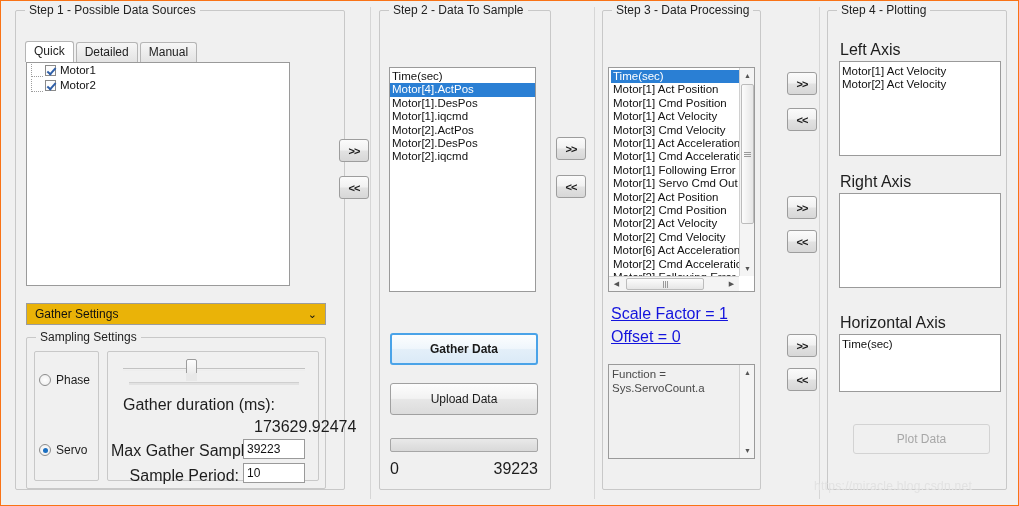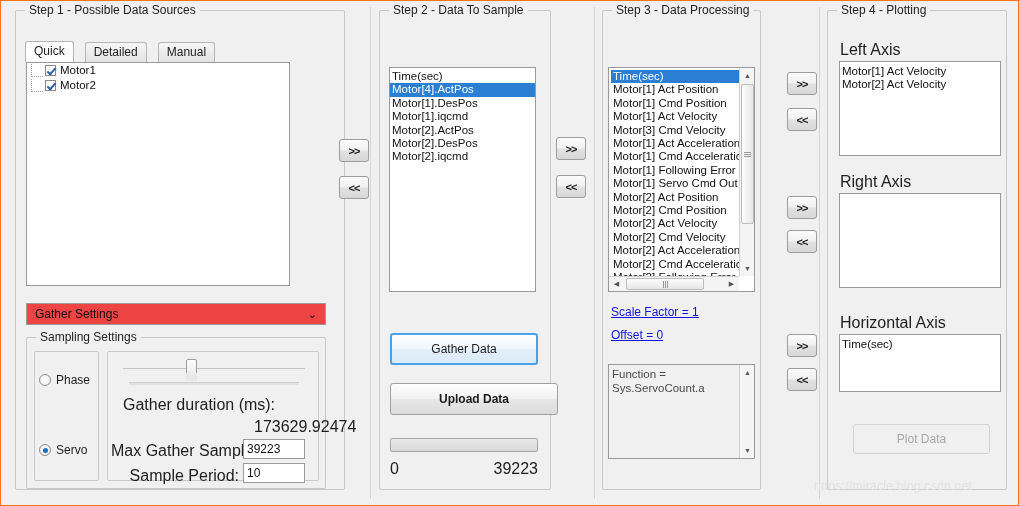--- a/index.html
+++ b/index.html
@@ -31,21 +31,21 @@
     color: #222;
     white-space: nowrap;
   }
   .vsep {
     position: absolute;
     width: 1px;
     background: #d6d6d6;
     top: 6px; bottom: 6px;
   }
   
-  .tabstrip { position: absolute; display: flex; align-items: flex-end; height: 20px; gap: 9px; }
+  .tabstrip { position: absolute; display: flex; align-items: flex-end; height: 20px; }
   .tab {
     font-size: 12px;
     padding: 2px 8px 3px 8px;
     border: 1px solid #b5b5b5;
     border-bottom: none;
     background: linear-gradient(#f6f6f6,#e3e3e3);
     color: #222;
     margin-right: 2px;
     border-radius: 3px 3px 0 0;
     line-height: 14px;
@@ -105,41 +105,42 @@
     border: 1px solid #a0a0a0;
     border-radius: 3px;
     font-size: 12px;
     color: #1a1a1a;
     display: flex; align-items: center; justify-content: center;
     user-select: none;
   }
   .btn.focus {
     border: 2px solid #4aa3e8;
     background: linear-gradient(#fcfdfe 0%, #eff6fc 48%, #e3eff9 52%, #dbeaf7 100%);
+    font-weight: bold;
   }
   .btn.disabled {
     color: #a7a7a7;
     background: #f0f0f0;
     border: 1px solid #d3d3d3;
   }
   .arrowbtn {
     position: absolute;
     width: 30px; height: 23px;
     border: 1px solid #9d9d9d;
     border-radius: 3px;
     background: linear-gradient(#fbfbfb 0%, #f1f1f1 47%, #e2e2e2 53%, #d7d7d7 100%);
     display: flex; align-items: center; justify-content: center;
     font-size: 11px; font-weight: bold; color: #1a1a1a;
     letter-spacing: -1px;
     user-select: none;
   }
   
   .headerbar {
     position: absolute;
-    background: #ef4444;
+    background: #eab308;
     border: 1px solid #9c9c9c;
     display: flex; align-items: center;
     padding: 0 8px;
     font-size: 12px;
     color: #111;
     justify-content: space-between;
   }
   
   .txt {
     position: absolute;
@@ -239,21 +240,21 @@
     position: absolute; top: 1px; height: 12px;
     background: linear-gradient(#fcfcfc,#e6e6e6);
     border: 1px solid #bcbcbc; border-radius: 2px;
     display: flex; align-items: center; justify-content: center;
   }
   .hgrip { width: 5px; height: 7px;
     background: repeating-linear-gradient(90deg,#9a9a9a 0 1px, transparent 1px 2px); }
   
   .link {
     position: absolute;
-    font-size: 12px; color: #1414dd;
+    font-size: 16px; color: #1414dd;
     text-decoration: underline;
     white-space: nowrap;
   }
   .fnbox {
     position: absolute;
     background: #f0f0f0;
     border: 1px solid #9a9a9a;
     font-size: 11.5px; color: #4a4a4a;
     padding: 2px 3px;
     line-height: 14px;
@@ -347,21 +348,21 @@
     <div class="row">Time(sec)</div>
     <div class="row sel">Motor[4].ActPos</div>
     <div class="row">Motor[1].DesPos</div>
     <div class="row">Motor[1].iqcmd</div>
     <div class="row">Motor[2].ActPos</div>
     <div class="row">Motor[2].DesPos</div>
     <div class="row">Motor[2].iqcmd</div>
   </div>
 
   <div class="btn focus" style="left:389px; top:332px; width:148px; height:32px;">Gather Data</div>
-  <div class="btn" style="left:389px; top:382px; width:168px; height:32px;font-weight:bold;">Upload Data</div>
+  <div class="btn" style="left:389px; top:382px; width:148px; height:32px;">Upload Data</div>
 
   <div class="progress" style="left:389px; top:437px; width:148px; height:14px;"></div>
   <div class="lbl" style="left:389px; top:459px;">0</div>
   <div class="lbl right" style="left:457px; top:459px; width:80px;">39223</div>
 
   <div class="arrowbtn" style="left:555px; top:136px;">&gt;&gt;</div>
   <div class="arrowbtn" style="left:555px; top:174px;">&lt;&lt;</div>
 
   <div class="group" style="left:601px; top:9px; width:159px; height:480px;">
     <div class="glabel">Step 3 - Data Processing</div>
@@ -375,21 +376,21 @@
       <div class="row">Motor[1] Act Velocity</div>
       <div class="row">Motor[3] Cmd Velocity</div>
       <div class="row">Motor[1] Act Acceleration</div>
       <div class="row">Motor[1] Cmd Acceleration</div>
       <div class="row">Motor[1] Following Error</div>
       <div class="row">Motor[1] Servo Cmd Out</div>
       <div class="row">Motor[2] Act Position</div>
       <div class="row">Motor[2] Cmd Position</div>
       <div class="row">Motor[2] Act Velocity</div>
       <div class="row">Motor[2] Cmd Velocity</div>
-      <div class="row">Motor[2] Act Acceleration</div>
+      <div class="row">Motor[6] Act Acceleration</div>
       <div class="row">Motor[2] Cmd Acceleration</div>
       <div class="row">Motor[2] Following Error</div>
     </div>
     <div class="vscroll" style="bottom:15px;">
       <div class="arw up">▲</div>
       <div class="thumb" style="top:16px; height:140px;">
         <span class="grip"></span>
       </div>
       <div class="arw dn">▼</div>
     </div>

